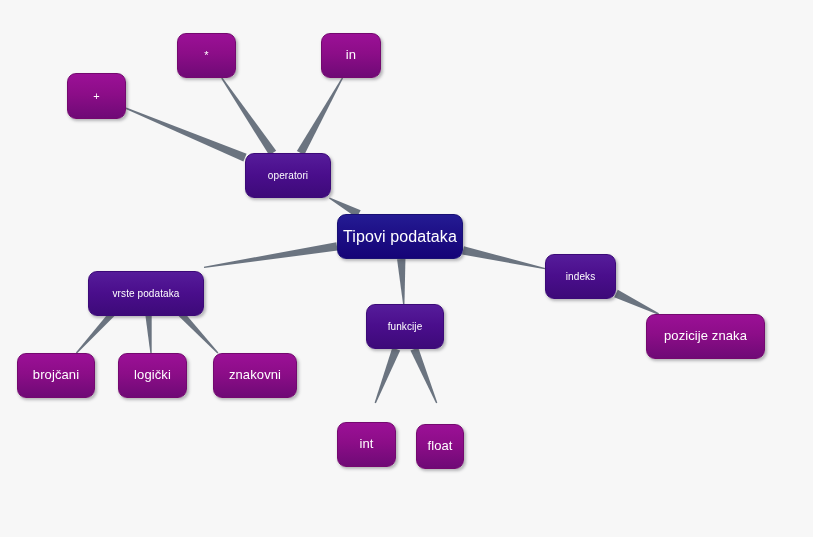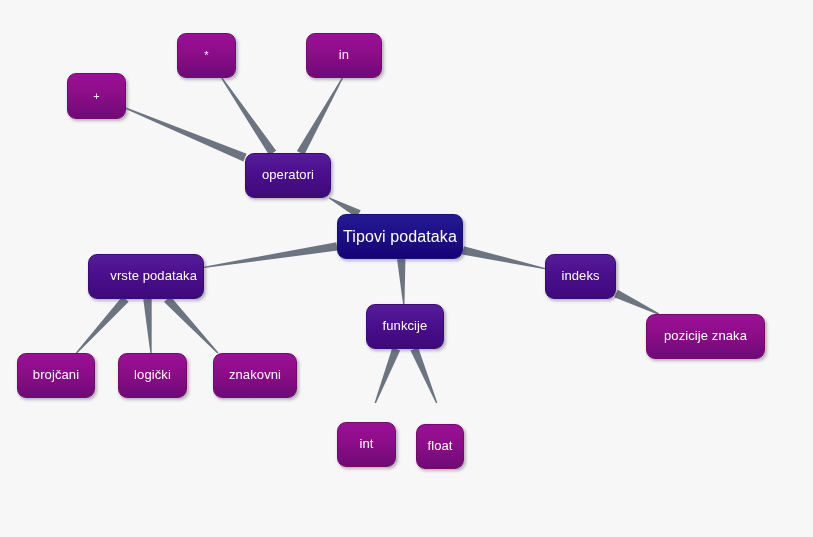--- a/index.html
+++ b/index.html
@@ -50,21 +50,21 @@
   
   .lvl-root {
     background: linear-gradient(180deg, #241b93 0%, #1d0f86 45%, #150477 100%);
     border: 1px solid #191074;
     font-size: 16px;
   }
   
   .lvl-branch {
     background: linear-gradient(180deg, #561c9a 0%, #4a0e8c 48%, #3d0a79 100%);
     border: 1px solid #3c0a78;
-    font-size: 13px;
+    font-size: 10px;
   }
   
   .lvl-leaf {
     background: linear-gradient(180deg, #9b1096 0%, #8c0d88 45%, #6f0a76 100%);
     border: 1px solid #74096f;
     font-size: 13px;
   }
   .lvl-leaf.tiny {
     font-size: 11px;
   }
@@ -94,24 +94,24 @@
       </div>
       <div class="node lvl-branch" style="left: 245px; top: 153px; width: 86px; height: 45px;">
         <span class="node-label">operatori</span>
       </div>
       <div class="node lvl-leaf tiny" style="left: 67px; top: 73px; width: 59px; height: 46px;">
         <span class="node-label">+</span>
       </div>
       <div class="node lvl-leaf tiny" style="left: 177px; top: 33px; width: 59px; height: 45px;">
         <span class="node-label">*</span>
       </div>
-      <div class="node lvl-leaf" style="left: 306px; top: 33px; width: 76px; height: 45px;">
+      <div class="node lvl-leaf" style="left: 321px; top: 33px; width: 60px; height: 45px;">
         <span class="node-label">in</span>
       </div>
-      <div class="node lvl-branch" style="left: 88px; top: 254px; width: 116px; height: 45px; justify-content: flex-end;">
+      <div class="node lvl-branch" style="left: 88px; top: 271px; width: 116px; height: 45px;">
         <span class="node-label">vrste podataka</span>
       </div>
       <div class="node lvl-leaf" style="left: 17px; top: 353px; width: 78px; height: 45px;">
         <span class="node-label">brojčani</span>
       </div>
       <div class="node lvl-leaf" style="left: 118px; top: 353px; width: 69px; height: 45px;">
         <span class="node-label">logički</span>
       </div>
       <div class="node lvl-leaf" style="left: 197px; top: 353px; width: 84px; height: 45px; margin-left: 16px;">
         <span class="node-label">znakovni</span>

